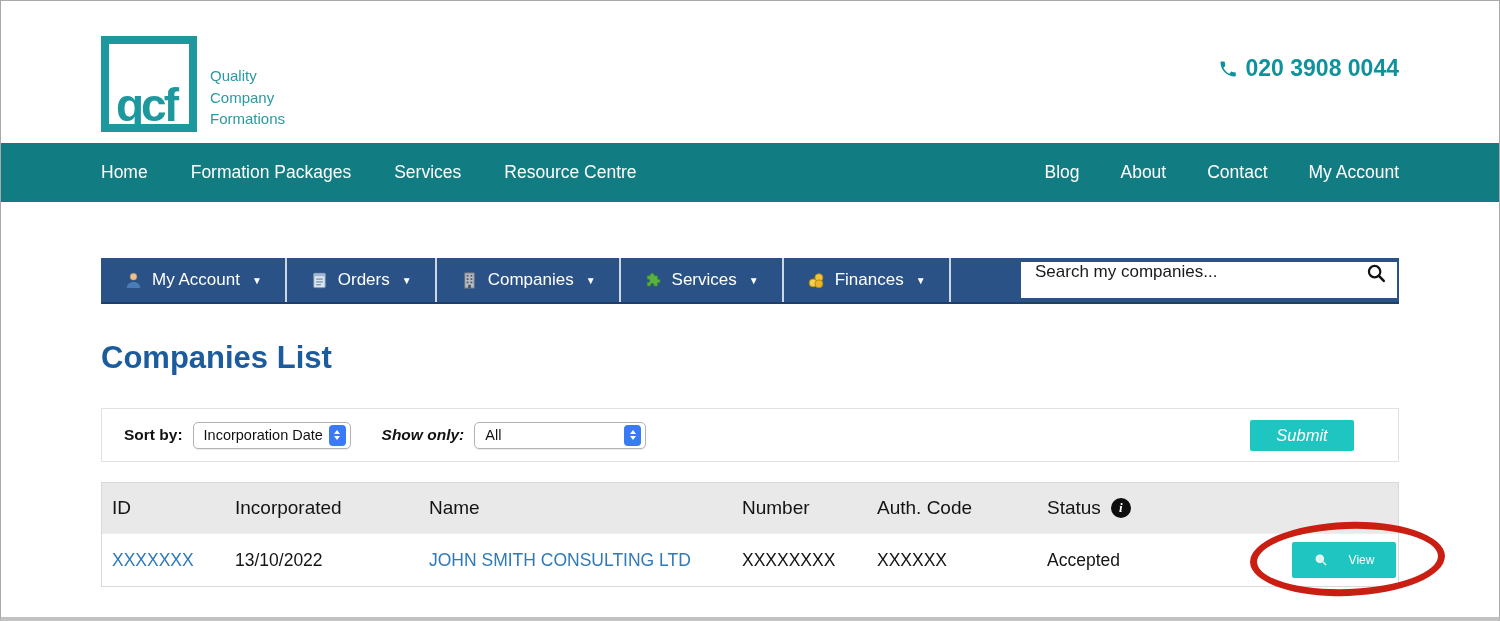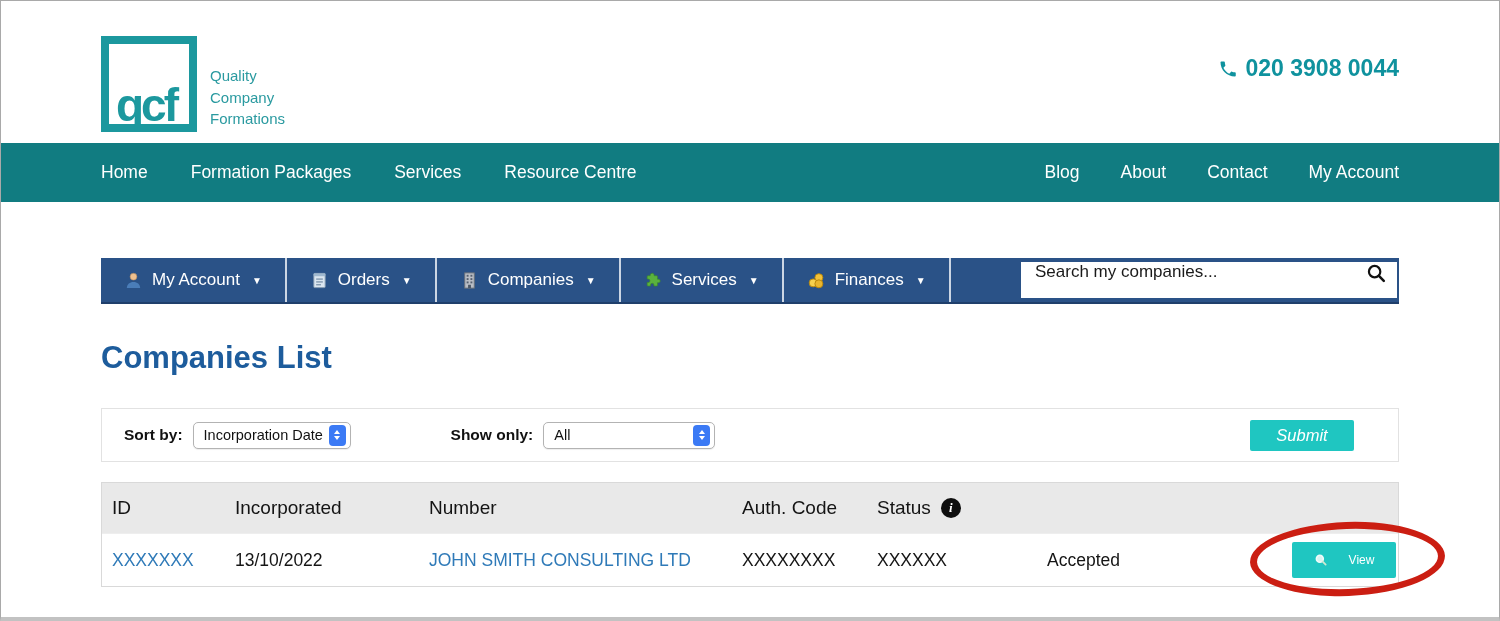--- a/index.html
+++ b/index.html
@@ -73,21 +73,21 @@
   .page-title {
     margin: 36px 100px 0; font-size: 31px; font-weight: bold; color: #1d5c9c;
   }
 
   
   .filter-panel {
     margin: 32px 100px 0; border: 1px solid #e2e2e2; height: 54px;
     display: flex; align-items: center; padding: 16px 22px;
   }
   .flabel { font-weight: bold; color: #111; font-size: 15.5px; margin-right: 10px; }
-  .flabel.second { margin-left: 100px; }
+  .flabel.second { margin-left: 31px; font-style: italic; }
   .fake-select {
     height: 27px; border: 1px solid #b3b3b3; border-radius: 5px; background: #fff;
     display: flex; align-items: center; padding: 0 4px 0 10px;
     font-size: 14.5px; color: #111; cursor: pointer;
     box-shadow: 0 1px 1px rgba(0,0,0,0.07);
   }
   .fake-select.sort { width: 158px; }
   .fake-select.show { width: 172px; }
   .stepper {
     width: 17px; height: 21px; border-radius: 4px; background: #3b7af5;
@@ -275,20 +275,21 @@
         </span>
     </div>
 
     <button class="submit-btn">Submit</button>
   </div>
 
   <div class="companies-table">
     <div class="tgrid thead">
       <span>ID</span>
       <span>Incorporated</span>
+      <span>Name</span>
       <span>Number</span>
       <span>Auth. Code</span>
       <span class="hcell">
         <span>Status</span>
         <span class="info-icon">i</span>
       </span>
       <span></span>
     </div>
 
     <div class="tgrid trow">

